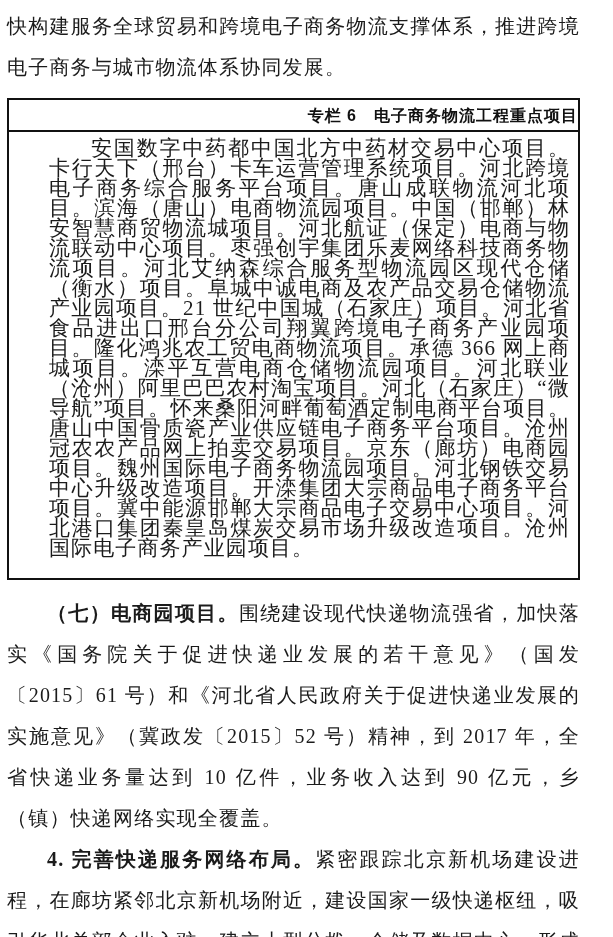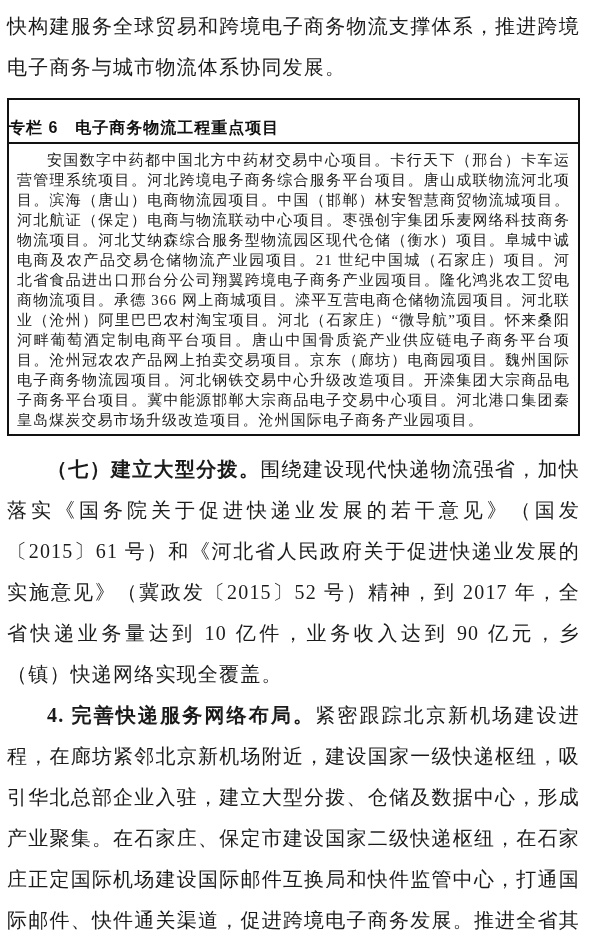--- a/index.html
+++ b/index.html
@@ -39,50 +39,51 @@
   .feature-box {
     margin-top: 10px;
     border: 2px solid #111111;
     background: #ffffff;
   }
   .feature-box .box-title {
     font-family: "Liberation Sans", "DejaVu Sans", sans-serif;
     font-weight: bold;
     font-size: 16px;
     line-height: 17px;
-    text-align: left;
+    text-align: right;
     letter-spacing: 1px;
-    padding: 19px 0 6px 0;
+    padding: 7px 0 6px 0;
     border-bottom: 2px solid #111111;
     color: #111111;
   }
   .feature-box .box-body {
-    padding: 6px 8px 4px 8px;
-    font-size: 15px;
+    padding: 6px 8px 20px 8px;
+    font-size: 21px;
     line-height: 20px;
     letter-spacing: 1.1px;
     text-indent: 2em;
     text-align: justify;
     text-justify: inter-ideograph;
     color: #1b1b1b;
+    margin-left: 32px;
   }
 </style>
 </head>
 <body>
 
 <div class="page">
 
   <p class="body-text">快构建服务全球贸易和跨境电子商务物流支撑体系，推进跨境电子商务与城市物流体系协同发展。</p>
 
   <div class="feature-box">
     <div class="box-title">专栏 6　电子商务物流工程重点项目</div>
     <div class="box-body">安国数字中药都中国北方中药材交易中心项目。卡行天下（邢台）卡车运营管理系统项目。河北跨境电子商务综合服务平台项目。唐山成联物流河北项目。滨海（唐山）电商物流园项目。中国（邯郸）林安智慧商贸物流城项目。河北航证（保定）电商与物流联动中心项目。枣强创宇集团乐麦网络科技商务物流项目。河北艾纳森综合服务型物流园区现代仓储（衡水）项目。阜城中诚电商及农产品交易仓储物流产业园项目。21 世纪中国城（石家庄）项目。河北省食品进出口邢台分公司翔翼跨境电子商务产业园项目。隆化鸿兆农工贸电商物流项目。承德 366 网上商城项目。滦平互营电商仓储物流园项目。河北联业（沧州）阿里巴巴农村淘宝项目。河北（石家庄）“微导航”项目。怀来桑阳河畔葡萄酒定制电商平台项目。唐山中国骨质瓷产业供应链电子商务平台项目。沧州冠农农产品网上拍卖交易项目。京东（廊坊）电商园项目。魏州国际电子商务物流园项目。河北钢铁交易中心升级改造项目。开滦集团大宗商品电子商务平台项目。冀中能源邯郸大宗商品电子交易中心项目。河北港口集团秦皇岛煤炭交易市场升级改造项目。沧州国际电子商务产业园项目。</div>
   </div>
 
   <p class="body-text indent para-after-box">
-    <span class="lead">（七）建立大型分拨。</span><span>围绕建设现代快递物流强省，加快落实《国务院关于促进快递业发展的若干意见》（国发〔2015〕61 号）和《河北省人民政府关于促进快递业发展的实施意见》（冀政发〔2015〕52 号）精神，到 2017 年，全省快递业务量达到 10 亿件，业务收入达到 90 亿元，乡（镇）快递网络实现全覆盖。</span>
+    <span class="lead">（七）电商园项目。</span><span>围绕建设现代快递物流强省，加快落实《国务院关于促进快递业发展的若干意见》（国发〔2015〕61 号）和《河北省人民政府关于促进快递业发展的实施意见》（冀政发〔2015〕52 号）精神，到 2017 年，全省快递业务量达到 10 亿件，业务收入达到 90 亿元，乡（镇）快递网络实现全覆盖。</span>
   </p>
 
   <p class="body-text indent">
     <span class="lead">4. 完善快递服务网络布局。</span><span>紧密跟踪北京新机场建设进程，在廊坊紧邻北京新机场附近，建设国家一级快递枢纽，吸引华北总部企业入驻，建立大型分拨、仓储及数据中心，形成产业聚集。在石家庄、保定市建设国家二级快递枢纽，在石家庄正定国际机场建设国际邮件互换局和快件监管中心，打通国际邮件、快件通关渠道，促进跨境电子商务发展。推进全省其他市建设专业</span>
   </p>
 
 </div>
 
 </body></html>

